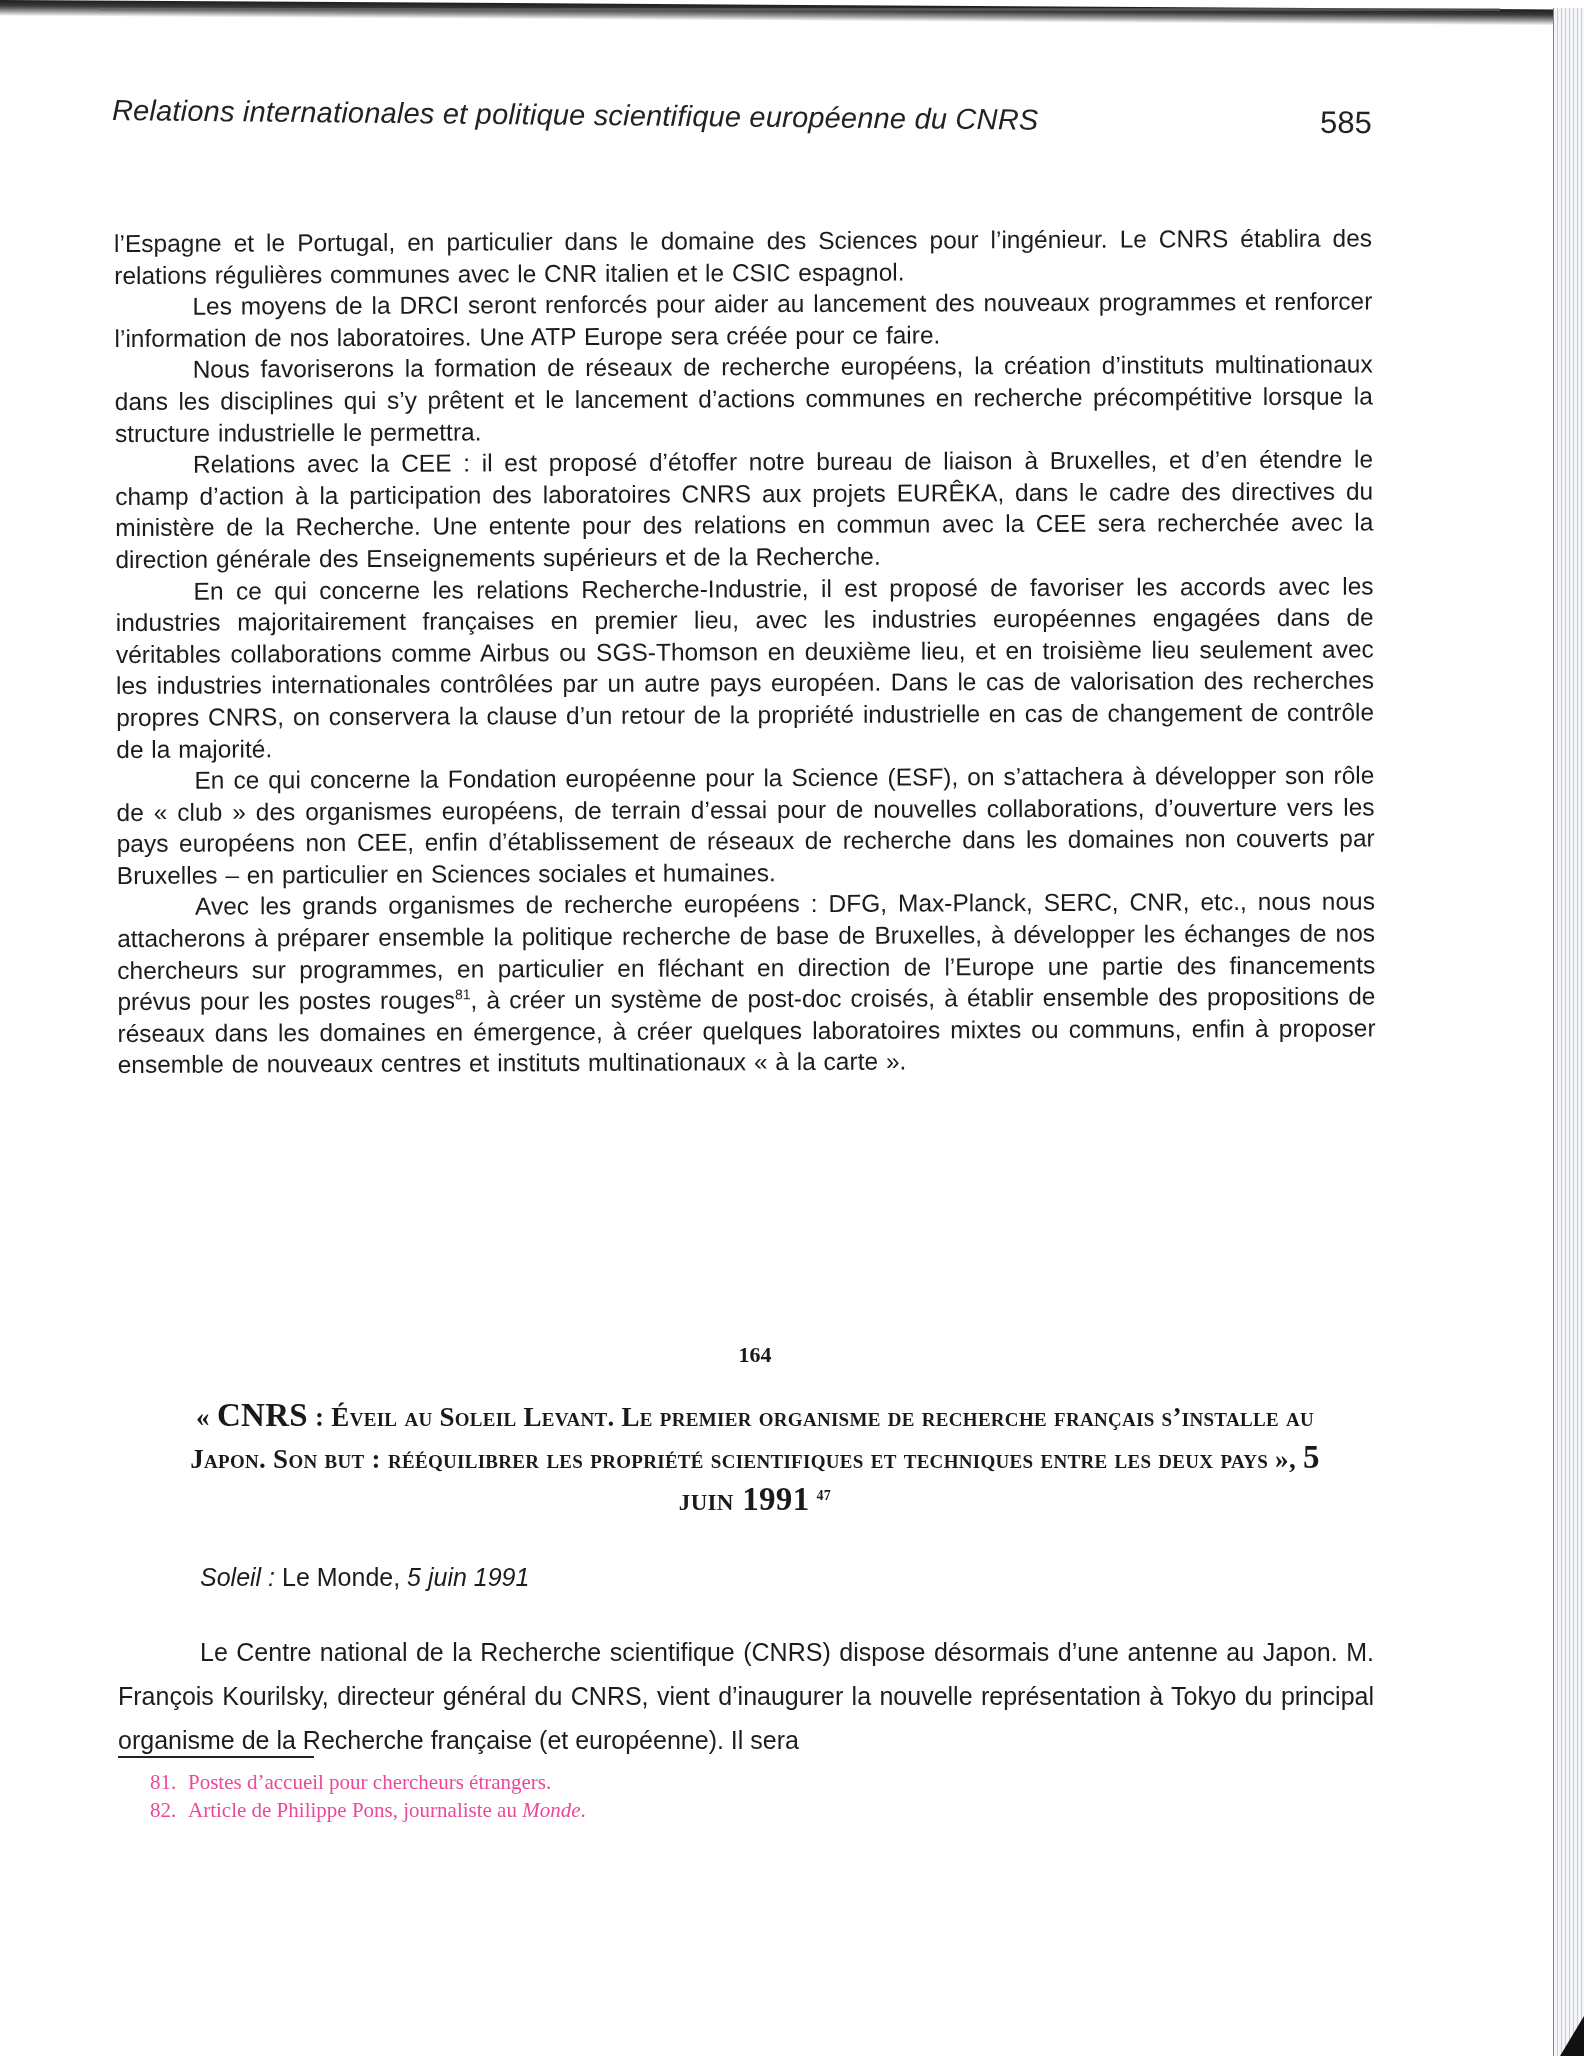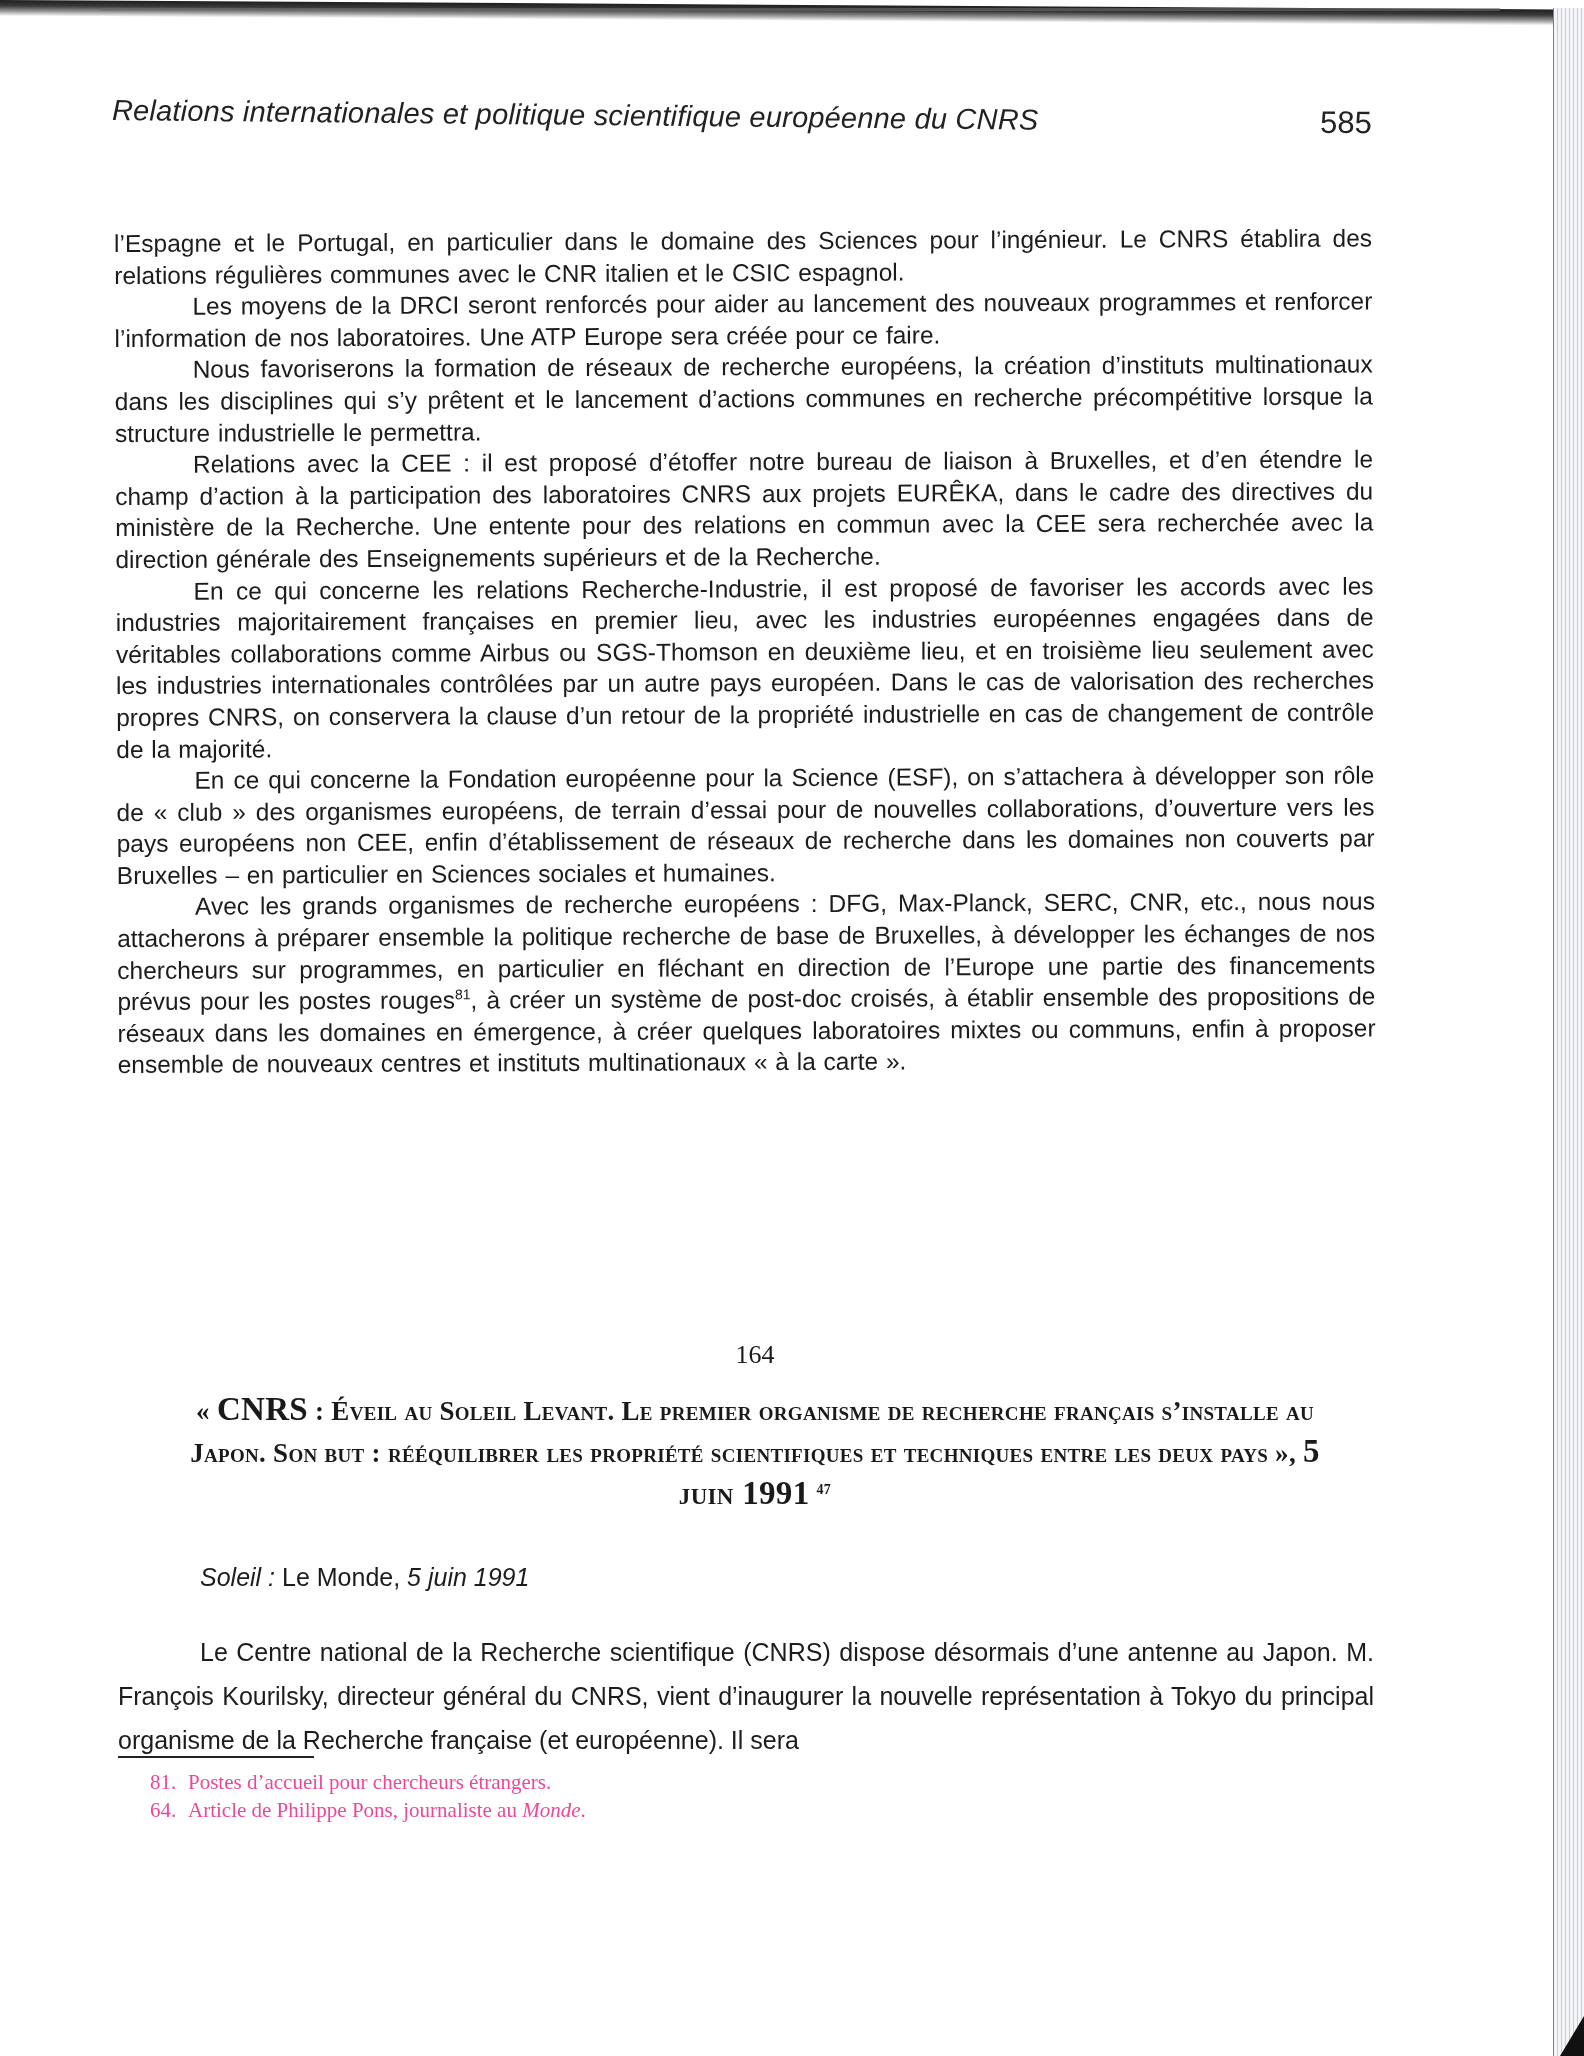--- a/index.html
+++ b/index.html
@@ -97,24 +97,24 @@
     }
     .doc-heading {
       position: absolute;
       left: 180px; top: 1335px;
       width: 1150px;
       text-align: center;
       font-family: "Liberation Serif", serif;
       color: #1a1a1a;
     }
     .doc-number {
-      font-size: 26px;
-      font-weight: normal;
+      font-size: 22px;
+      font-weight: bold;
       line-height: 40px;
-      margin-bottom: 14px;
+      margin-bottom: 20px;
     }
     .doc-title {
       font-size: 27px;
       font-weight: bold;
       line-height: 40px;
       font-variant: small-caps;
       letter-spacing: 0.3px;
     }
     .doc-title .big {
       font-size: 33px;
@@ -199,17 +199,17 @@
     <p>Le Centre national de la Recherche scientifique (CNRS) dispose désormais d’une antenne au Japon. M. François Kourilsky, directeur général du CNRS, vient d’inaugurer la nouvelle représentation à Tokyo du principal organisme de la Recherche française (et européenne). Il sera</p>
   </div>
 
   <div class="footnote-rule"></div>
 
   <div class="footnotes">
     <div class="footnote">
       <span class="num">81.</span><span>Postes d’accueil pour chercheurs étrangers.</span>
     </div>
     <div class="footnote">
-      <span class="num">64.</span><span>Article de Philippe Pons, journaliste au </span><span class="it">Monde</span><span>.</span>
+      <span class="num">82.</span><span>Article de Philippe Pons, journaliste au </span><span class="it">Monde</span><span>.</span>
     </div>
   </div>
 
 </div>
 
 </body></html>

